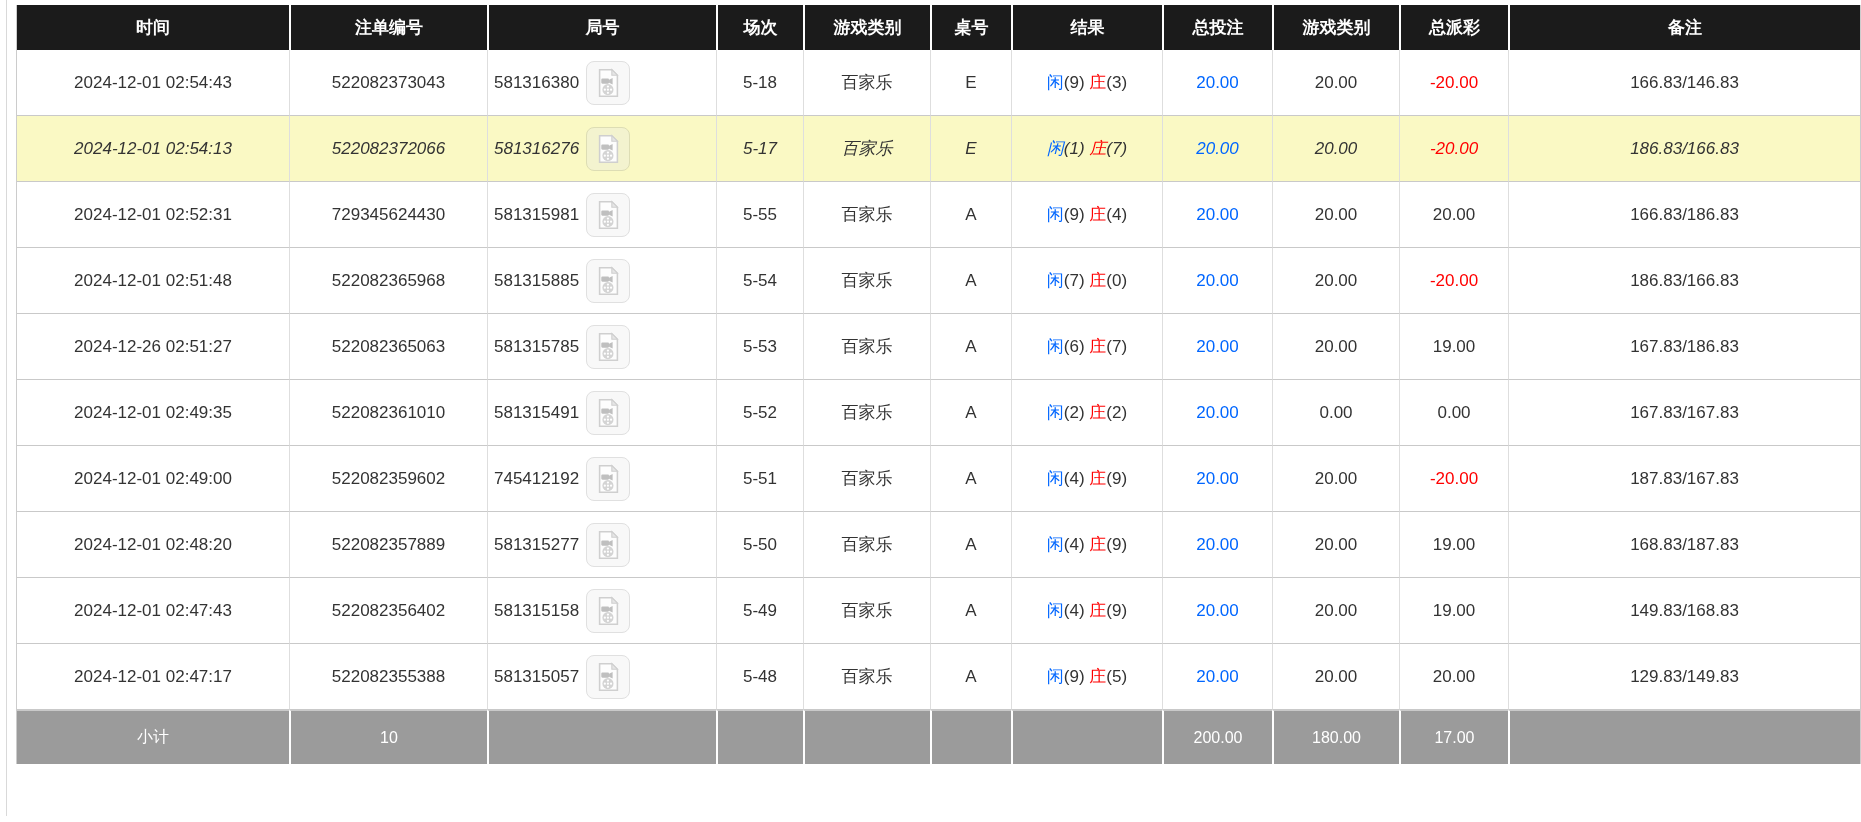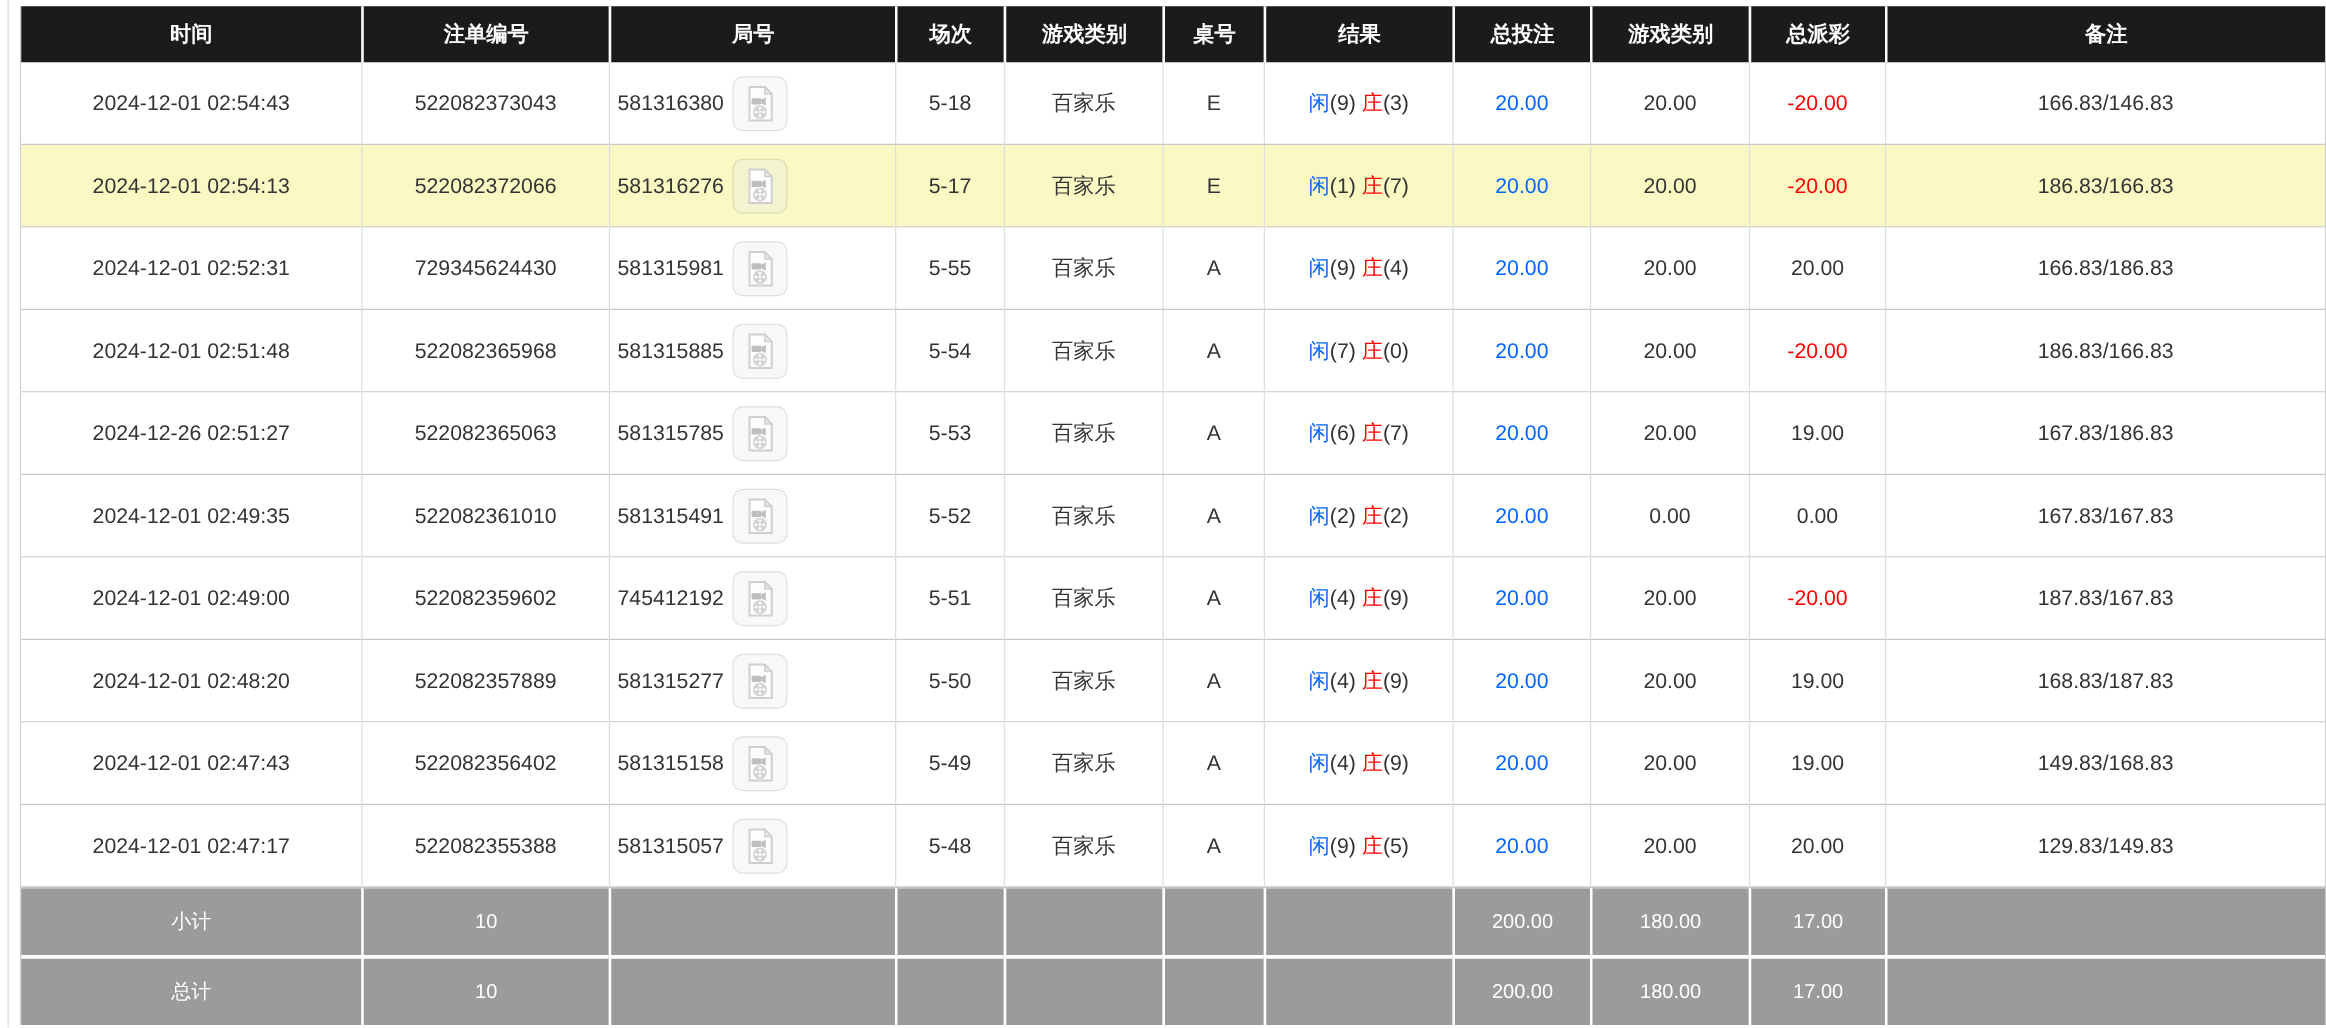--- a/index.html
+++ b/index.html
@@ -15,21 +15,21 @@
   table{border-collapse:separate;border-spacing:0;table-layout:fixed;
     width:1845px;border-right:1px solid #ccc;border-left:1px solid #ccc;}
   thead th{background:var(--header-bg);color:#fff;font-weight:bold;
     font-size:17px;height:45px;text-align:center;padding:0 20px;
     border-left:2px solid #fff;}
   thead th:first-child{border-left:none;}
   tbody td{background:#fff;color:#333;font-size:17px;height:66px;
     text-align:center;vertical-align:middle;padding:0 6px;
     border-bottom:1px solid #c9c9c9;border-left:1px solid #dedede;}
   tbody td:first-child{border-left:none;}
-  tbody tr.highlight td{background:var(--hl);}
+  tbody tr.highlight td{background:var(--hl);font-style:italic;}
   .round-wrap{display:flex;align-items:center;justify-content:flex-start;gap:7px;}
   .video-btn{display:inline-flex;align-items:center;justify-content:center;
     width:44px;height:44px;border:1px solid #e0e0e0;border-radius:8px;
     background:#f8f8f8;cursor:pointer;flex:0 0 auto;}
   tr.highlight .video-btn{background:#f3f3cf;border-color:#ddddb4;}
   .p-label{color:var(--blue);} .b-label{color:var(--red);} .score{color:#333;}
   .bet-amount{color:var(--blue);cursor:pointer;}
   td.neg .payout-val{color:var(--red);}
   tfoot td{background:var(--footer-bg);color:#fff;font-size:16px;height:41px;
     text-align:center;vertical-align:middle;border-left:2px solid #fff;
@@ -420,28 +420,15 @@
         <td></td>
           <td></td>
         <td></td>
           <td></td>
         <td></td>
         <td>200.00</td>
         <td>180.00</td>
         <td>17.00</td>
         <td></td>
       </tr>
-      <tr class="total-row">
-        <td>总计</td>
-        <td>10</td>
-        <td></td>
-          <td></td>
-        <td></td>
-          <td></td>
-        <td></td>
-        <td>200.00</td>
-        <td>180.00</td>
-        <td>17.00</td>
-        <td></td>
-      </tr>
     </tfoot>
   </table>
 </div>
 
 </body></html>

